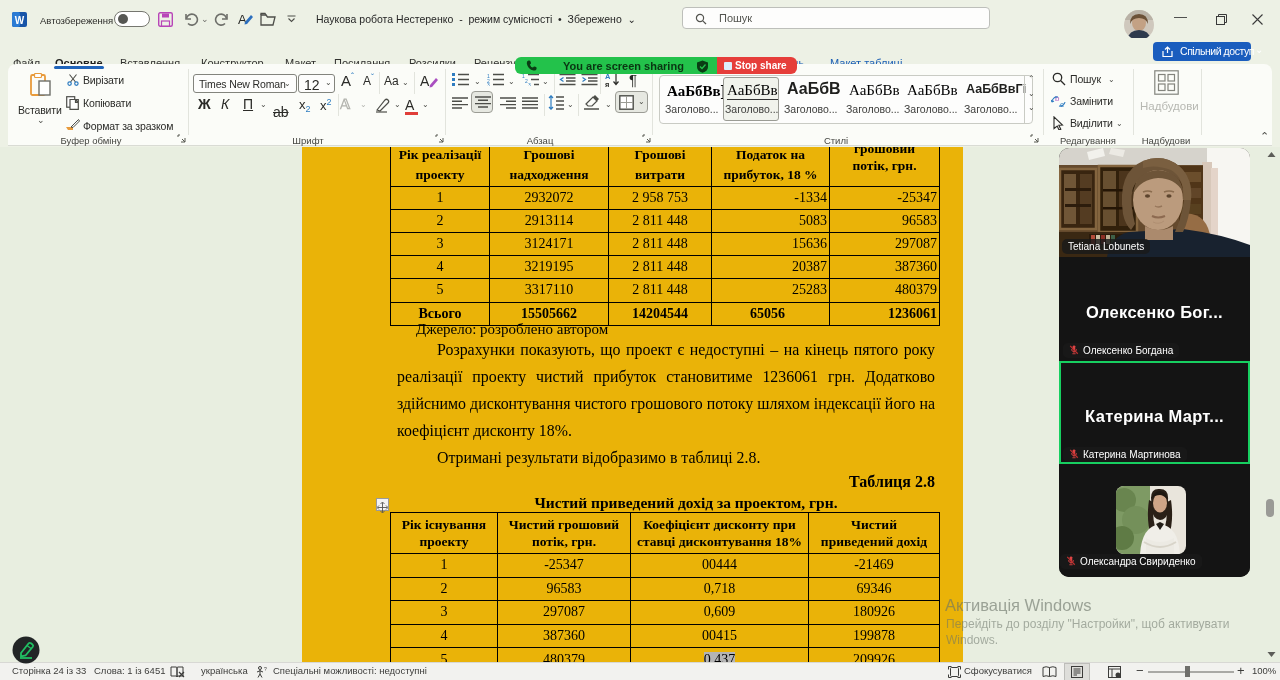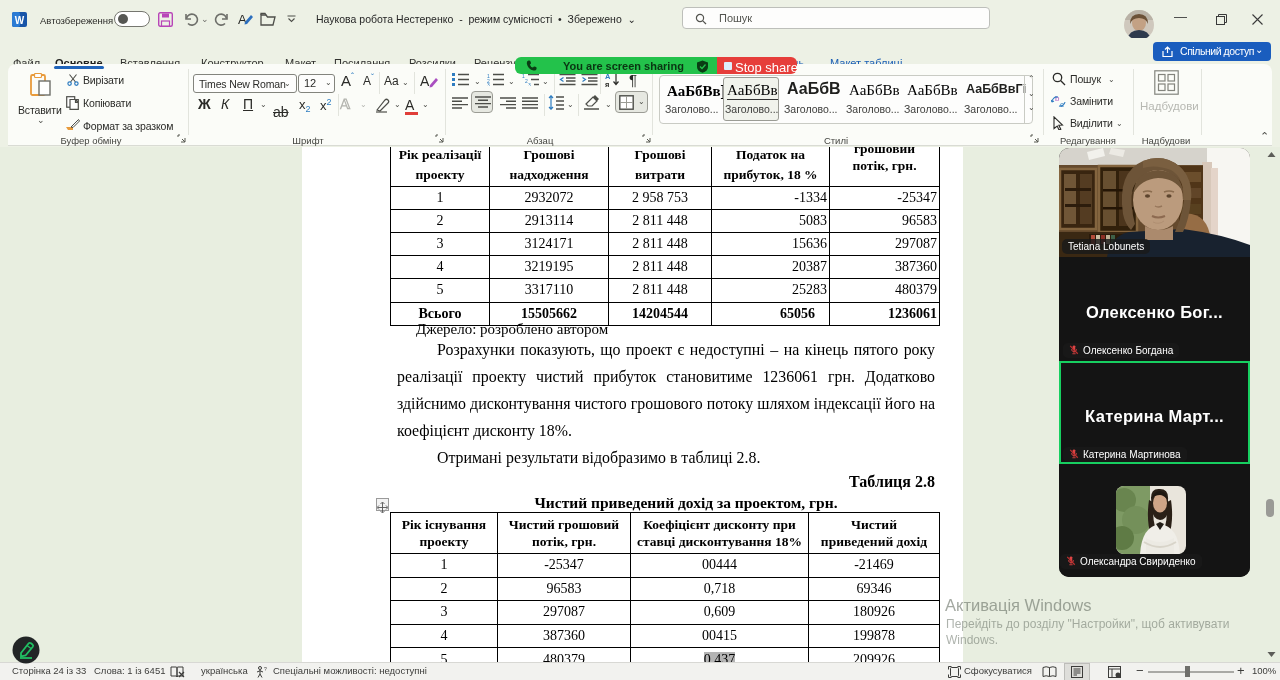--- a/index.html
+++ b/index.html
@@ -12,37 +12,37 @@
 #tb-title { position:absolute; left:316px; top:13px; font-size:10.5px; color:#262626; white-space:nowrap; }
 #searchbox { position:absolute; left:682px; top:7px; width:308px; height:22px; background:#fdfdfc; border:1px solid #bdbfba; border-radius:4px; }
 #searchbox span { position:absolute; left:36px; top:4px; font-size:11px; color:#53544f; }
 .winbtn { position:absolute; top:12px; color:#3a3a3a; font-size:13px; }
 
 
 #tabrow { position:absolute; left:0; top:38px; width:1280px; height:27px; background:#edf1e5; }
 .tab { position:absolute; top:19px; font-size:11px; color:#323230; white-space:nowrap; }
 .tab.blue { color:#1b5fb5; }
 #tab-underline { position:absolute; left:54px; top:28px; width:50px; height:2.5px; background:#2064ba; border-radius:2px; z-index:5; }
-#sharebtn { position:absolute; left:1153px; top:4px; width:118px; height:19px; background:#1a5dbe; border-radius:4px; color:#fff; font-size:10.5px; letter-spacing:-0.45px; white-space:nowrap; }
+#sharebtn { position:absolute; left:1153px; top:4px; width:98px; height:19px; background:#1a5dbe; border-radius:4px; color:#fff; font-size:10.5px; letter-spacing:-0.45px; white-space:nowrap; }
 
 
 #ribbon { position:absolute; left:8px; top:64px; width:1264px; height:82px; background:#fbfcf8; border-radius:8px 8px 0 0; border-bottom:1px solid #d9dbd4; }
 .glabel { position:absolute; top:71px; font-size:9.5px; color:#444540; width:200px; text-align:center; white-space:nowrap; }
 .gsep { position:absolute; top:5px; width:1px; height:66px; background:#e2e4dd; }
 .launcher { position:absolute; top:70px; width:9px; height:9px; }
 .rbtext { font-size:10.5px; color:#2b2b28; white-space:nowrap; letter-spacing:-0.15px; }
 
 
 #sharebar { position:absolute; left:515px; top:57px; height:17px; z-index:40; }
 #sharegreen { position:absolute; left:0; top:0; width:202px; height:17px; background:#23c24b; border-radius:6px 0 0 6px; }
 #sharered { position:absolute; left:202px; top:0; width:80px; height:17px; background:#e63e3a; border-radius:0 6px 6px 0; }
 
 
 #doc { position:absolute; left:0; top:147px; width:1280px; height:515px; background:#e8eee0; }
-#page { position:absolute; left:302px; top:0; width:661px; height:515px; background:#ffffff; overflow:hidden; }
+#page { position:absolute; left:302px; top:0; width:661px; height:515px; background:#eab308; overflow:hidden; }
 .serif { font-family:"Liberation Serif", serif; color:#000; }
 table.dt { border-collapse:collapse; font-family:"Liberation Serif", serif; color:#000; }
 table.dt td { border:1px solid #000; text-align:center; vertical-align:middle; padding:0; }
 
 
 #zoompanel { position:absolute; left:1059px; top:148px; width:191px; height:429px; background:#121212; border-radius:10px; overflow:hidden; }
 .tile { position:absolute; left:0; width:191px; }
 .bigname { position:absolute; width:100%; text-align:center; color:#fff; font-weight:bold; font-size:16.5px; letter-spacing:0.3px; white-space:nowrap; }
 .nametag { position:absolute; height:15px; background:rgba(26,26,26,0.82); border-radius:5px; color:#fff; font-size:10px; line-height:15px; padding:0 6px; white-space:nowrap; }
 .micoff { display:inline-block; width:10px; height:10px; margin-right:4px; vertical-align:-1px; }
@@ -191,21 +191,21 @@
   <span class="glabel" style="left:-17px">Буфер обміну</span>
   <svg class="launcher" style="left:169px" viewBox="0 0 9 9">
     <path d="M1 1 H3 M1 1 V3 M8 4 V8 H4 M8 8 L5 5" stroke="#55564f" stroke-width="1" fill="none"></path>
   </svg>
 
   <div class="abs" style="left:185px;top:10px;width:104px;height:19px;background:#fdfdfc;border:1px solid #83847d;border-radius:3px;font-size:0">
     <span class="abs rbtext" style="left:5px;top:3px;font-size:10.5px">Times New Roman</span>
     <span class="abs" style="left:90px;top:4px;font-size:8px;color:#4d4e49">⌄</span>
   </div>
   <div class="abs" style="left:290px;top:10px;width:37px;height:19px;background:#fdfdfc;border:1px solid #83847d;border-radius:3px">
-    <span class="abs rbtext" style="left:5px;top:2px;font-size:11px">12</span>
+    <span class="abs rbtext" style="left:5px;top:2px;font-size:14px">12</span>
     <span class="abs" style="left:26px;top:3px;font-size:8px;color:#4d4e49">⌄</span>
   </div>
   <span class="abs" style="left:333px;top:7px;font-size:15px;color:#2b2b28">A<span style="font-size:9px;color:#2e7cc0;vertical-align:7px">ˆ</span></span>
   <span class="abs" style="left:355px;top:8px;font-size:12px;color:#2b2b28">A<span style="font-size:9px;color:#2e7cc0;vertical-align:5px">ˇ</span></span>
   <div class="gsep" style="left:371px;top:8px;height:22px"></div>
   <span class="abs" style="left:376px;top:10px;font-size:12px;color:#2b2b28">Aa <span style="font-size:8px;color:#4d4e49">⌄</span></span>
   <div class="gsep" style="left:406px;top:8px;height:22px"></div>
   <svg class="abs" style="left:412px;top:8px" width="20" height="19" viewBox="0 0 20 19">
     <text x="0" y="14" font-size="14" fill="#2b2b28" font-family="Liberation Sans">A</text>
     <path d="M10 13 L16 6 L18 8 L12 15 L9.5 15.5 Z" fill="#a94fc0"></path>
@@ -374,21 +374,21 @@
       <path d="M2.5 0.5 Q4 0 4.5 1.5 L5 3 Q5 4 3.8 4.5 Q4.5 7 7 7.5 Q7.5 6.5 8.5 6.5 L10 7 Q11 7.5 10.5 9 Q10 11 7.5 10.5 Q2 9.5 0.8 3.5 Q0.5 1 2.5 0.5 Z" fill="#0a3d14"></path>
     </svg>
     <span class="abs" style="left:48px;top:2.5px;font-size:11px;font-weight:bold;color:#0a3512;white-space:nowrap">You are screen sharing</span>
     <svg class="abs" style="left:181px;top:2.5px" width="13" height="13" viewBox="0 0 13 13">
       <path d="M6.5 0.5 L12 2.5 V7 Q12 11 6.5 12.7 Q1 11 1 7 V2.5 Z" fill="#0a3d14"></path>
       <path d="M4 6.5 L6 8.5 L9.5 4.5" fill="none" stroke="#23c24b" stroke-width="1.3"></path>
     </svg>
   </div>
   <div id="sharered">
     <div class="abs" style="left:7px;top:5px;width:8px;height:8px;background:#ddeefc;border-radius:1px"></div>
-    <span class="abs" style="left:18px;top:2.5px;font-size:13px;font-weight:normal;color:#fff;white-space:nowrap">Stop share</span>
+    <span class="abs" style="left:18px;top:2.5px;font-size:10px;font-weight:bold;color:#fff;white-space:nowrap">Stop share</span>
   </div>
 </div>
 
 <div id="doc">
   <div id="page">
 
     <table class="dt" style="position:absolute;left:88px;top:-25px;table-layout:fixed;width:549px">
       <colgroup>
           <col style="width:99px">
           <col style="width:119px">
@@ -436,21 +436,21 @@
             <td>5</td>
             <td>3317110</td>
             <td>2 811 448</td>
             <td style="text-align:right;padding-right:2px">25283</td>
             <td style="text-align:right;padding-right:2px">480379</td>
           </tr>
       <tr style="height:23.5px;font-size:14px;font-weight:bold">
             <td>Всього</td>
             <td>15505662</td>
             <td>14204544</td>
-            <td style="text-align:right;padding-right:14px">65056</td>
+            <td style="padding-right:6px">65056</td>
             <td style="text-align:right;padding-right:2px">1236061</td>
           </tr>
     </tbody>
       </table>
     <div class="abs serif" style="left:114px;top:174px;font-size:15px">Джерело: розроблено автором</div>
 
     <div class="abs serif" style="left:95px;top:189px;width:538px;font-size:15.9px;line-height:27px">
       <div style="text-align:justify;text-align-last:justify;text-indent:40px">Розрахунки показують, що проект є недоступні – на кінець пятого року</div>
       <div style="text-align:justify;text-align-last:justify">реалізації проекту чистий прибуток становитиме 1236061 грн. Додатково</div>
       <div style="text-align:justify;text-align-last:justify">здійснимо дисконтування чистого грошового потоку шляхом індексації його на</div>

